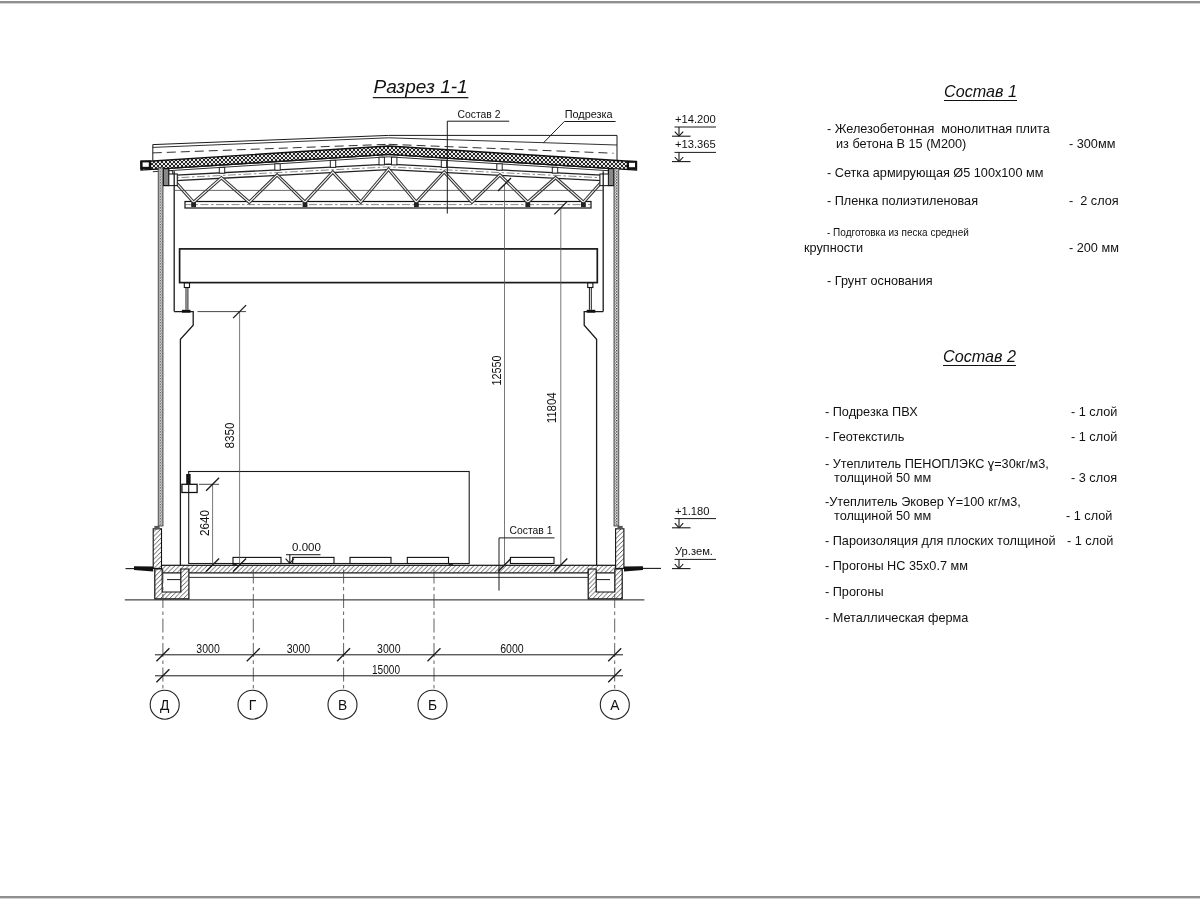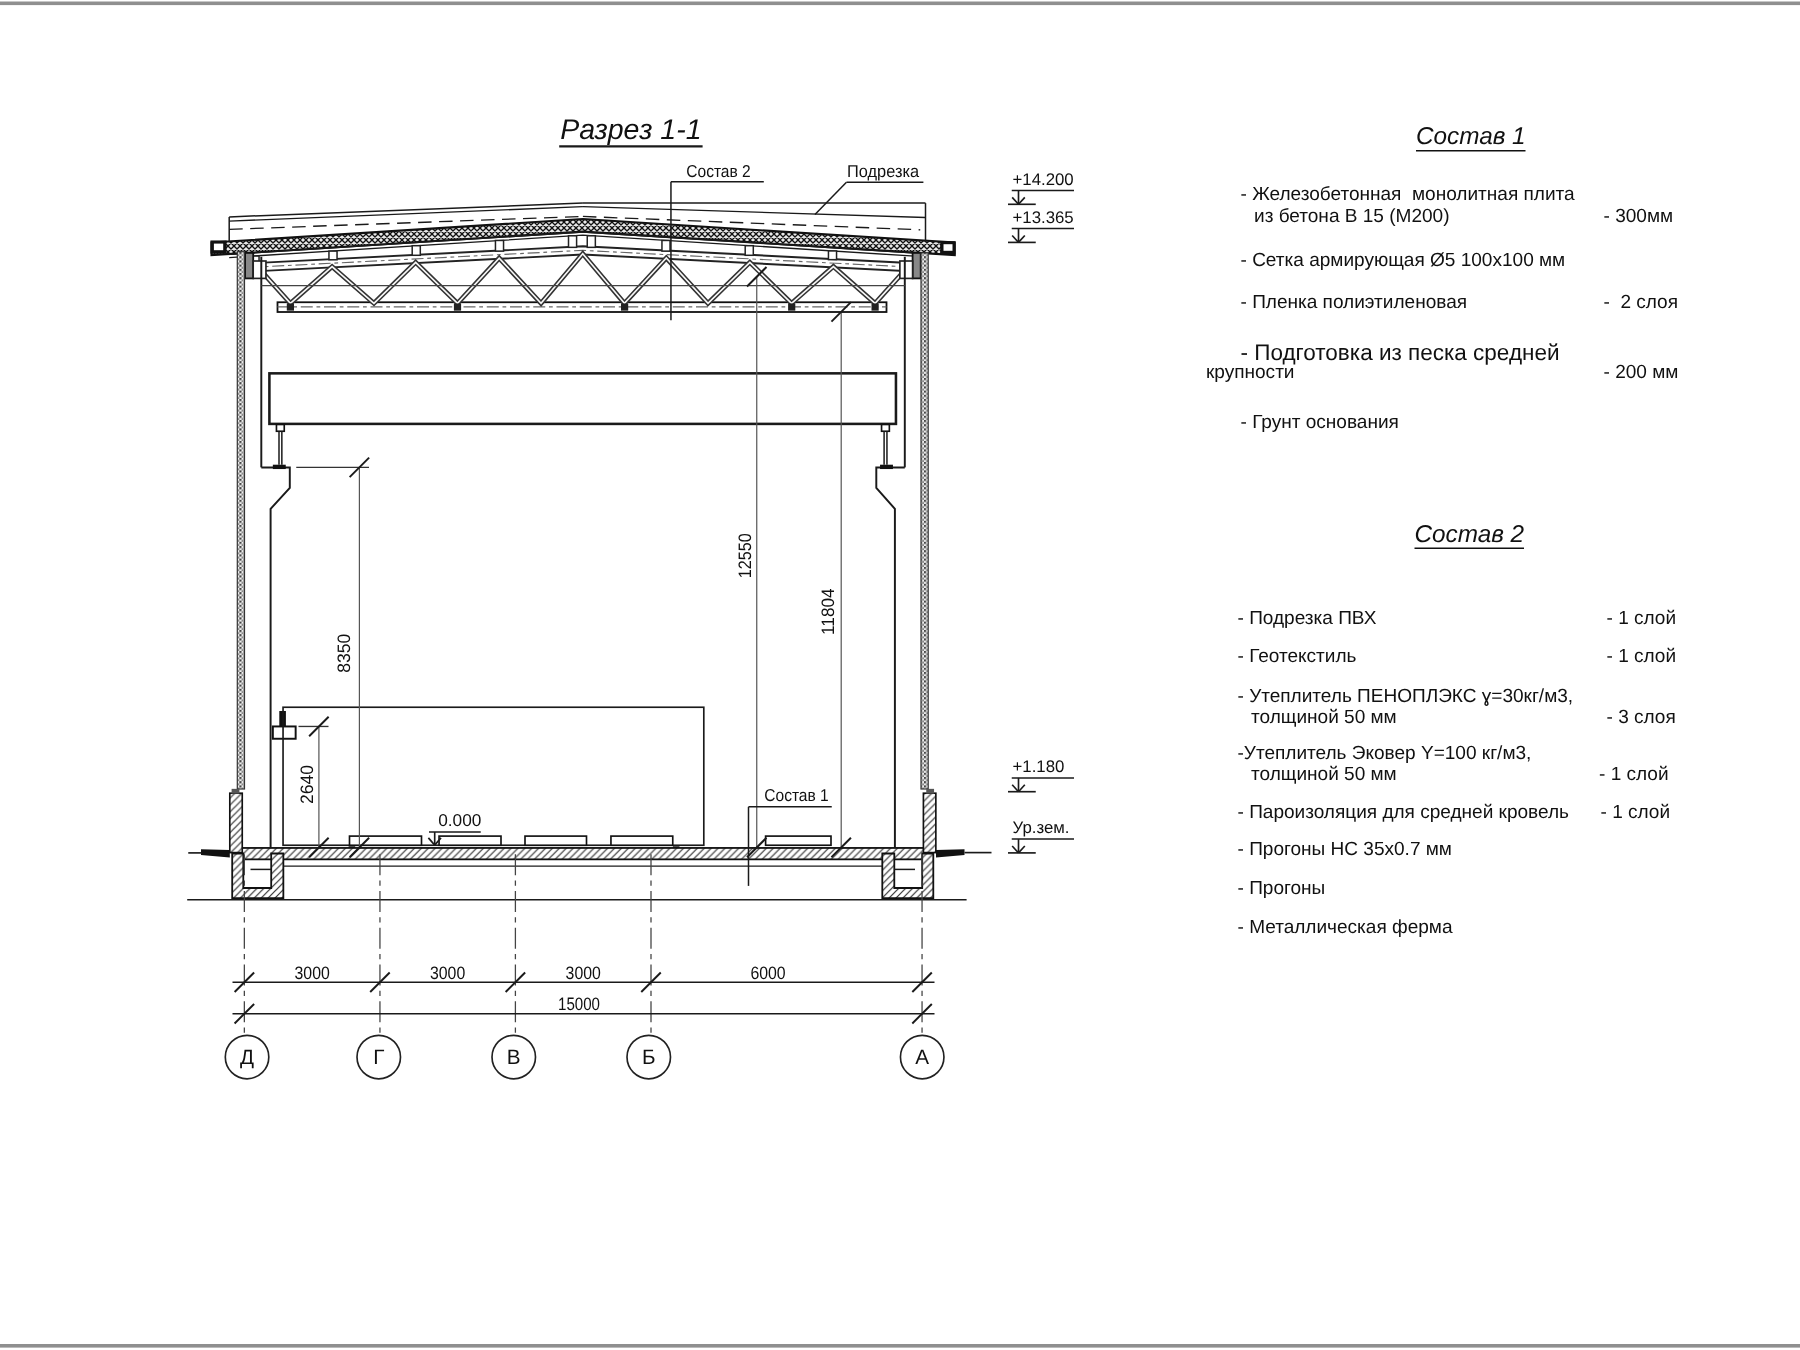--- a/index.html
+++ b/index.html
@@ -200,32 +200,32 @@
       <circle cx="614.8" cy="704.7" r="14.5" fill="#fff" stroke="#222" stroke-width="1.1"></circle>
       <text x="614.8" y="709.6" font-size="13.8" fill="#111" text-anchor="middle">А</text>
     </svg>
 <div style="position:absolute;left:944px;top:82.9px;font-size:16.2px;line-height:1;font-style:italic;white-space:nowrap;border-bottom:1.2px solid #111;padding:0 0 1px 0;">Состав 1</div>
     <div style="position:absolute;left:827px;top:123.3px;font-size:12.7px;line-height:1;white-space:nowrap;">- Железобетонная&nbsp; монолитная плита</div>
     <div style="position:absolute;left:836px;top:138.3px;font-size:12.7px;line-height:1;white-space:nowrap;">из бетона В 15 (М200)</div>
     <div style="position:absolute;left:1069px;top:138.3px;font-size:12.7px;line-height:1;white-space:nowrap;">- 300мм</div>
     <div style="position:absolute;left:827px;top:167.3px;font-size:12.7px;line-height:1;white-space:nowrap;">- Сетка армирующая Ø5 100х100 мм</div>
     <div style="position:absolute;left:827px;top:195.3px;font-size:12.7px;line-height:1;white-space:nowrap;">- Пленка полиэтиленовая</div>
     <div style="position:absolute;left:1069px;top:195.3px;font-size:12.7px;line-height:1;white-space:nowrap;">-&nbsp; 2 слоя</div>
-    <div style="position:absolute;left:827px;top:227.8px;font-size:15px;line-height:1;white-space:nowrap;">- Подготовка из песка средней</div>
+    <div style="position:absolute;left:827px;top:227.8px;font-size:10px;line-height:1;white-space:nowrap;">- Подготовка из песка средней</div>
     <div style="position:absolute;left:804px;top:241.8px;font-size:12.7px;line-height:1;white-space:nowrap;">крупности</div>
     <div style="position:absolute;left:1069px;top:241.8px;font-size:12.7px;line-height:1;white-space:nowrap;">- 200 мм</div>
     <div style="position:absolute;left:827px;top:275.3px;font-size:12.7px;line-height:1;white-space:nowrap;">- Грунт основания</div>
     <div style="position:absolute;left:943px;top:347.9px;font-size:16.2px;line-height:1;font-style:italic;white-space:nowrap;border-bottom:1.2px solid #111;padding:0 0 1px 0;">Состав 2</div>
     <div style="position:absolute;left:825px;top:405.8px;font-size:12.7px;line-height:1;white-space:nowrap;">- Подрезка ПВХ</div>
     <div style="position:absolute;left:1071px;top:405.8px;font-size:12.7px;line-height:1;white-space:nowrap;">- 1 слой</div>
     <div style="position:absolute;left:825px;top:431.3px;font-size:12.7px;line-height:1;white-space:nowrap;">- Геотекстиль</div>
     <div style="position:absolute;left:1071px;top:431.3px;font-size:12.7px;line-height:1;white-space:nowrap;">- 1 слой</div>
     <div style="position:absolute;left:825px;top:458.3px;font-size:12.7px;line-height:1;white-space:nowrap;">- Утеплитель ПЕНОПЛЭКС ɣ=30кг/м3,</div>
     <div style="position:absolute;left:834px;top:472.3px;font-size:12.7px;line-height:1;white-space:nowrap;">толщиной 50 мм</div>
     <div style="position:absolute;left:1071px;top:472.3px;font-size:12.7px;line-height:1;white-space:nowrap;">- 3 слоя</div>
     <div style="position:absolute;left:825px;top:496.3px;font-size:12.7px;line-height:1;white-space:nowrap;">-Утеплитель Эковер Y=100 кг/м3,</div>
     <div style="position:absolute;left:834px;top:510.3px;font-size:12.7px;line-height:1;white-space:nowrap;">толщиной 50 мм</div>
     <div style="position:absolute;left:1066px;top:510.3px;font-size:12.7px;line-height:1;white-space:nowrap;">- 1 слой</div>
-    <div style="position:absolute;left:825px;top:534.8px;font-size:12.7px;line-height:1;white-space:nowrap;">- Пароизоляция для средней кровель</div>
+    <div style="position:absolute;left:825px;top:534.8px;font-size:12.7px;line-height:1;white-space:nowrap;">- Пароизоляция для плоских толщиной</div>
     <div style="position:absolute;left:1067px;top:534.8px;font-size:12.7px;line-height:1;white-space:nowrap;">- 1 слой</div>
     <div style="position:absolute;left:825px;top:560.3px;font-size:12.7px;line-height:1;white-space:nowrap;">- Прогоны НС 35х0.7 мм</div>
     <div style="position:absolute;left:825px;top:586.3px;font-size:12.7px;line-height:1;white-space:nowrap;">- Прогоны</div>
     <div style="position:absolute;left:825px;top:612.3px;font-size:12.7px;line-height:1;white-space:nowrap;">- Металлическая ферма</div>
 </div>
 </body></html>

